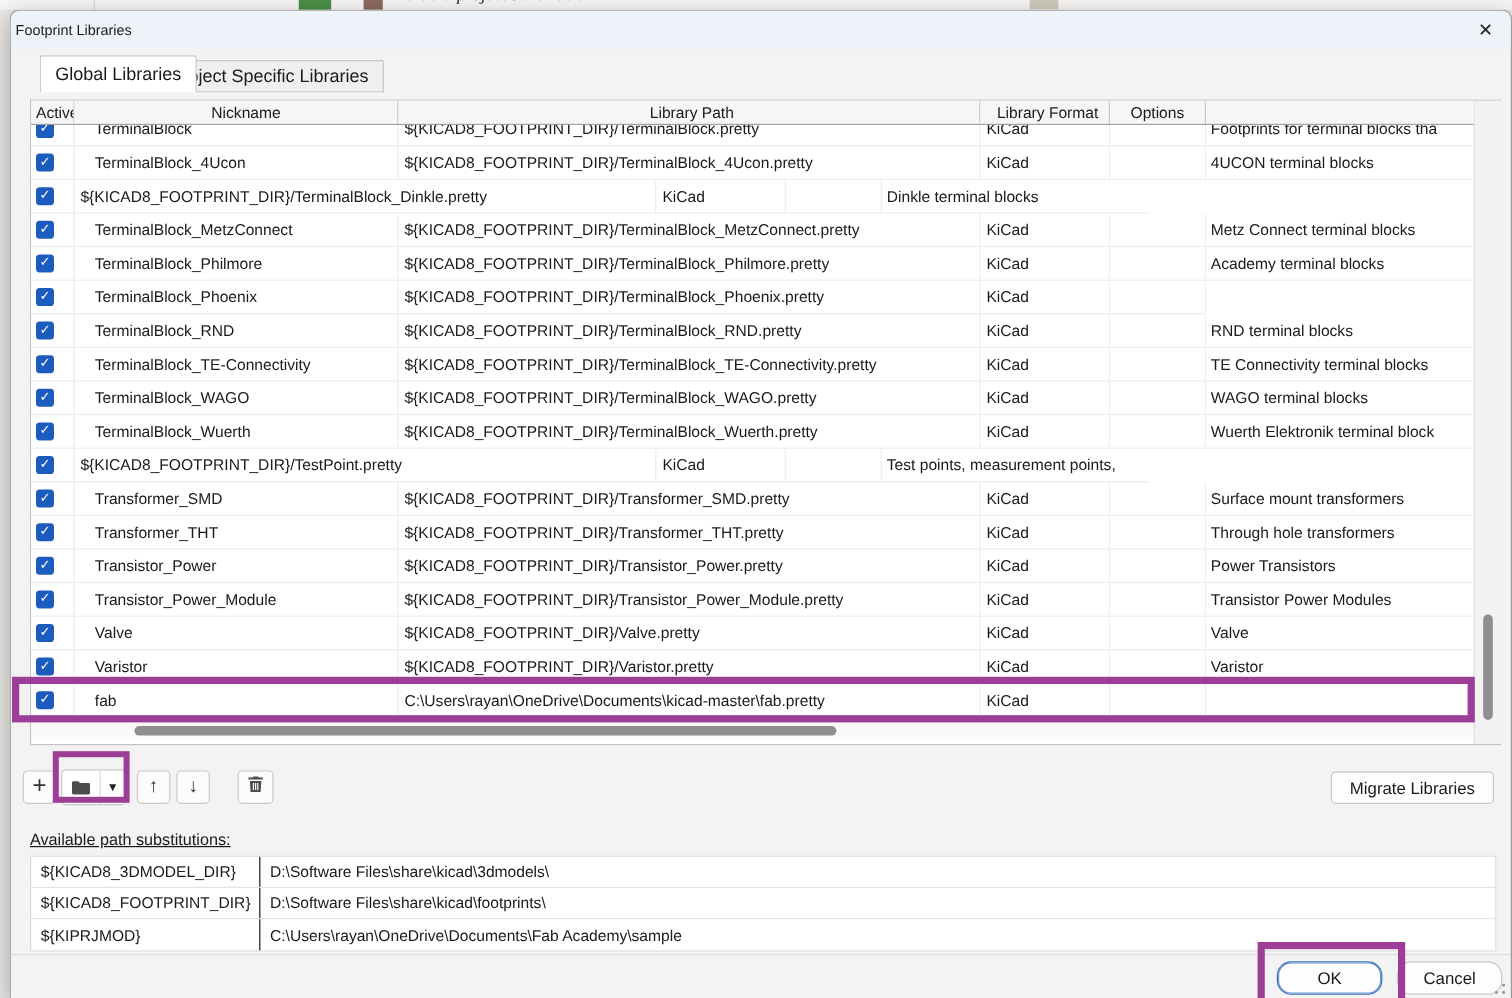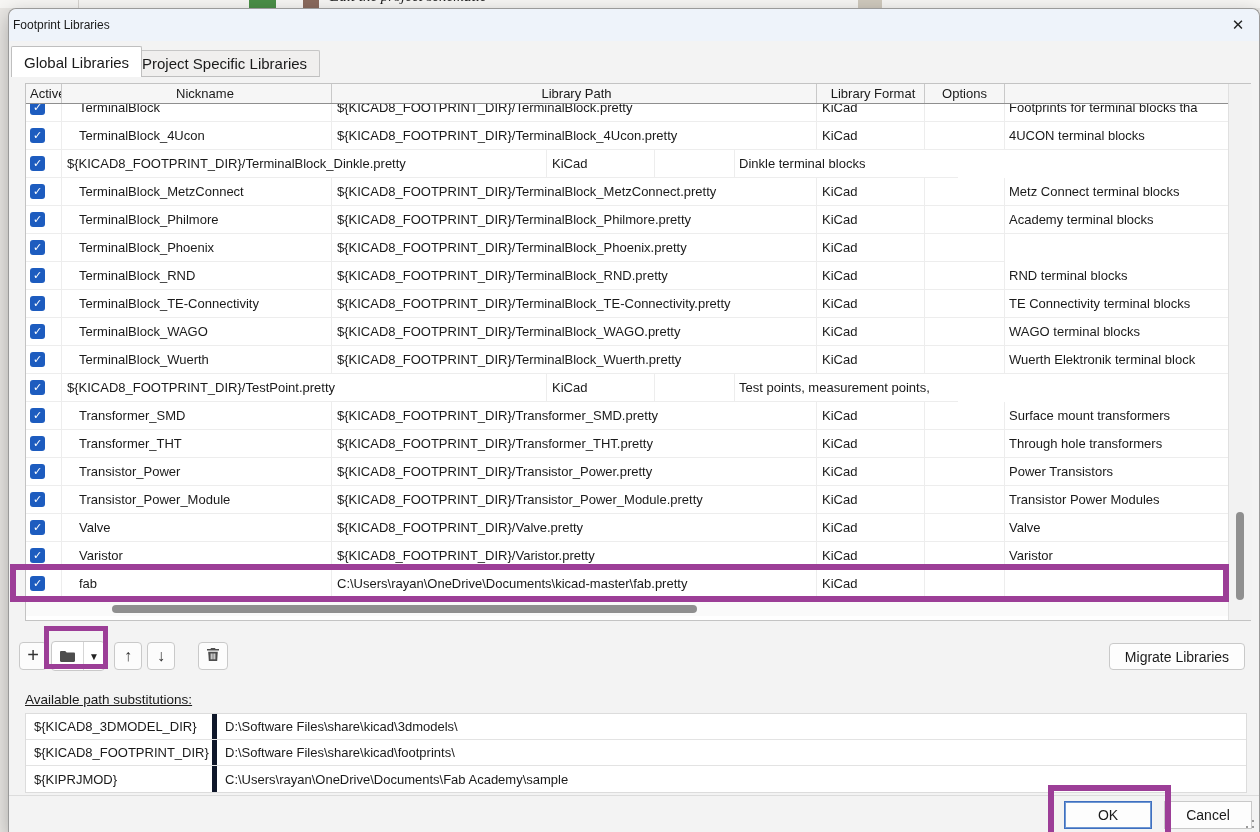--- a/index.html
+++ b/index.html
@@ -16,21 +16,21 @@
   
   .dialog{position:absolute;left:8px;top:8px;width:1250px;height:824px;background:#f3f3f3;
           border:1px solid #9a9a9a;border-bottom:none;border-radius:8px 8px 0 0;
           box-shadow:0 6px 20px rgba(0,0,0,.28);overflow:hidden;}
   .titlebar{position:absolute;left:0;top:0;width:100%;height:32px;background:#eef3fa;border-radius:8px 8px 0 0;}
   .title{position:absolute;left:4px;top:0;line-height:32px;font-size:12px;}
   .closebtn{position:absolute;right:6px;top:4px;width:30px;height:24px;display:flex;align-items:center;justify-content:center;
             font-size:15px;color:#222;cursor:default;}
   
   .tab{position:absolute;box-sizing:border-box;font-size:15px;display:flex;align-items:center;padding:0 12px;white-space:nowrap;}
-  .tab.active{left:2px;top:37px;height:31px;background:#ffffff;border:1px solid #bfbfbf;border-bottom:none;z-index:3;border-radius:2px 2px 0 0;}
+  .tab.active{left:24px;top:37px;height:31px;background:#ffffff;border:1px solid #bfbfbf;border-bottom:none;z-index:3;border-radius:2px 2px 0 0;}
   .tab.inactive{left:120px;top:41px;height:27px;background:#f0efee;border:1px solid #c6c6c6;border-bottom:1px solid #bfbfbf;z-index:2;border-radius:2px 2px 0 0;}
 
   
   .grid{position:absolute;left:16px;top:74px;width:1226px;height:538px;background:#fff;border:1px solid #c3c3c3;box-sizing:border-box;}
   .ghead{position:absolute;left:0;top:0;width:1202px;height:19px;background:#f6f6f6;border-bottom:1px solid #8f8f8f;display:flex;z-index:2;}
   .hcell{box-sizing:border-box;border-right:1px solid #c9c9c9;font-size:13px;display:flex;align-items:center;justify-content:center;
          overflow:hidden;white-space:nowrap;height:19px;background:#f6f6f6;}
   .tbody{position:absolute;left:0;top:19px;width:1202px;height:495px;overflow:hidden;}
   .trow{display:flex;height:28px;background:#fff;box-sizing:border-box;}
   .tbody .trow:first-child{margin-top:-9px;}
@@ -59,26 +59,26 @@
   .split .seg1{width:31px;display:flex;align-items:center;justify-content:center;border-right:1px solid #d6d6d6;}
   .split .seg2{flex:1;display:flex;align-items:center;justify-content:center;font-size:10px;color:#222;}
   .migrate{position:absolute;left:1100px;top:634px;width:136px;height:27px;background:#fdfdfd;border:1px solid #c9c9c9;border-radius:4px;
            box-sizing:border-box;display:flex;align-items:center;justify-content:center;font-size:14px;}
 
   
   .subs-label{position:absolute;left:16px;top:683px;font-size:13.5px;text-decoration:underline;}
   .subs{position:absolute;left:16px;top:704px;width:1222px;border:1px solid #dcdcdc;background:#fff;box-sizing:border-box;}
   .subrow{display:flex;height:26px;border-bottom:1px solid #e3e3e3;box-sizing:border-box;}
   .subrow:last-child{border-bottom:none;}
-  .subname{width:191px;padding-left:8px;font-size:13px;display:flex;align-items:center;border-right:5px solid #0f172a;box-sizing:border-box;white-space:nowrap;}
+  .subname{width:191px;padding-left:8px;font-size:13px;display:flex;align-items:center;border-right:1px solid #0f172a;box-sizing:border-box;white-space:nowrap;}
   .subval{flex:1;padding-left:8px;font-size:13px;display:flex;align-items:center;white-space:nowrap;overflow:hidden;}
 
   
   .footline{position:absolute;left:0;top:786px;width:100%;height:1px;background:#dcdcdc;}
-  .btn{position:absolute;top:792px;height:28px;box-sizing:border-box;border-radius:0;display:flex;align-items:center;justify-content:center;
+  .btn{position:absolute;top:792px;height:28px;box-sizing:border-box;border-radius:12px;display:flex;align-items:center;justify-content:center;
        font-size:14px;background:#fdfdfd;}
   .btn-ok{left:1055px;width:88px;border:1px solid #3f6fc0;box-shadow:inset 0 0 0 1px #6e97d2;}
   .btn-cancel{left:1155px;width:88px;border:1px solid #c9c9c9;}
   .grip{position:absolute;right:4px;bottom:4px;width:10px;height:10px;
         background:radial-gradient(circle at 2px 8px,#9a9a9a 1px,transparent 1.5px),
                    radial-gradient(circle at 8px 8px,#9a9a9a 1px,transparent 1.5px),
                    radial-gradient(circle at 8px 2px,#9a9a9a 1px,transparent 1.5px);}
 
   
   .annotation{position:absolute;box-sizing:border-box;border:6px solid var(--annot,#9c3e97);z-index:9;}

